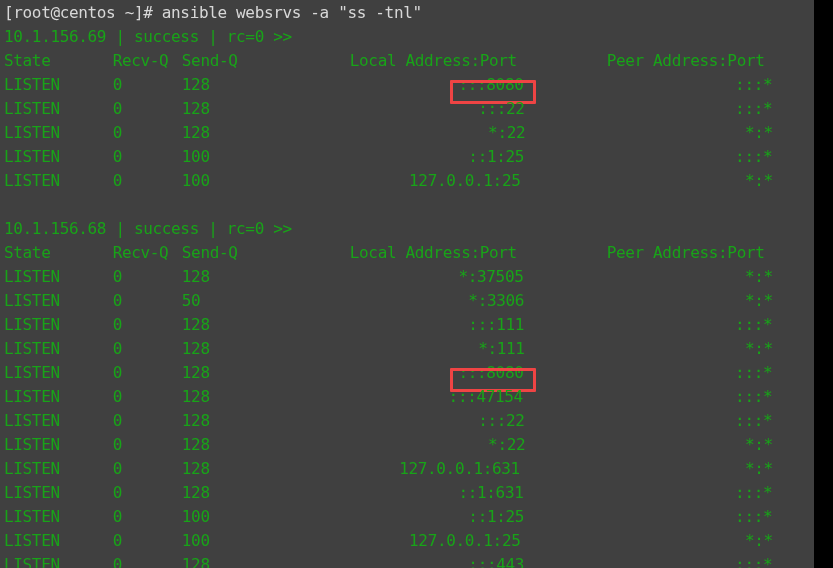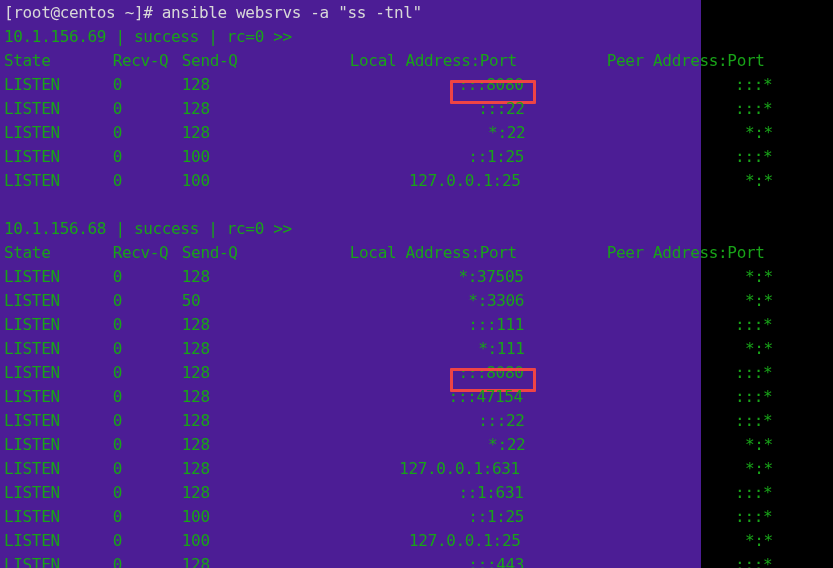--- a/index.html
+++ b/index.html
@@ -8,23 +8,23 @@
     background: #000000;
   }
   body {
     width: 833px;
     height: 568px;
     overflow: hidden;
     font-family: "DejaVu Sans Mono", "Liberation Mono", monospace;
   }
   #terminal {
     position: relative;
-    width: 701px;
+    width: 814px;
     height: 568px;
-    background: #4c1d95;
+    background: #404040;
     font-family: "DejaVu Sans Mono", "Liberation Mono", monospace;
     font-size: 16px;
     line-height: 24px;
     letter-spacing: -0.35px;
     white-space: pre;
   }
   .line {
     position: absolute;
     left: 4px;
     height: 24px;

